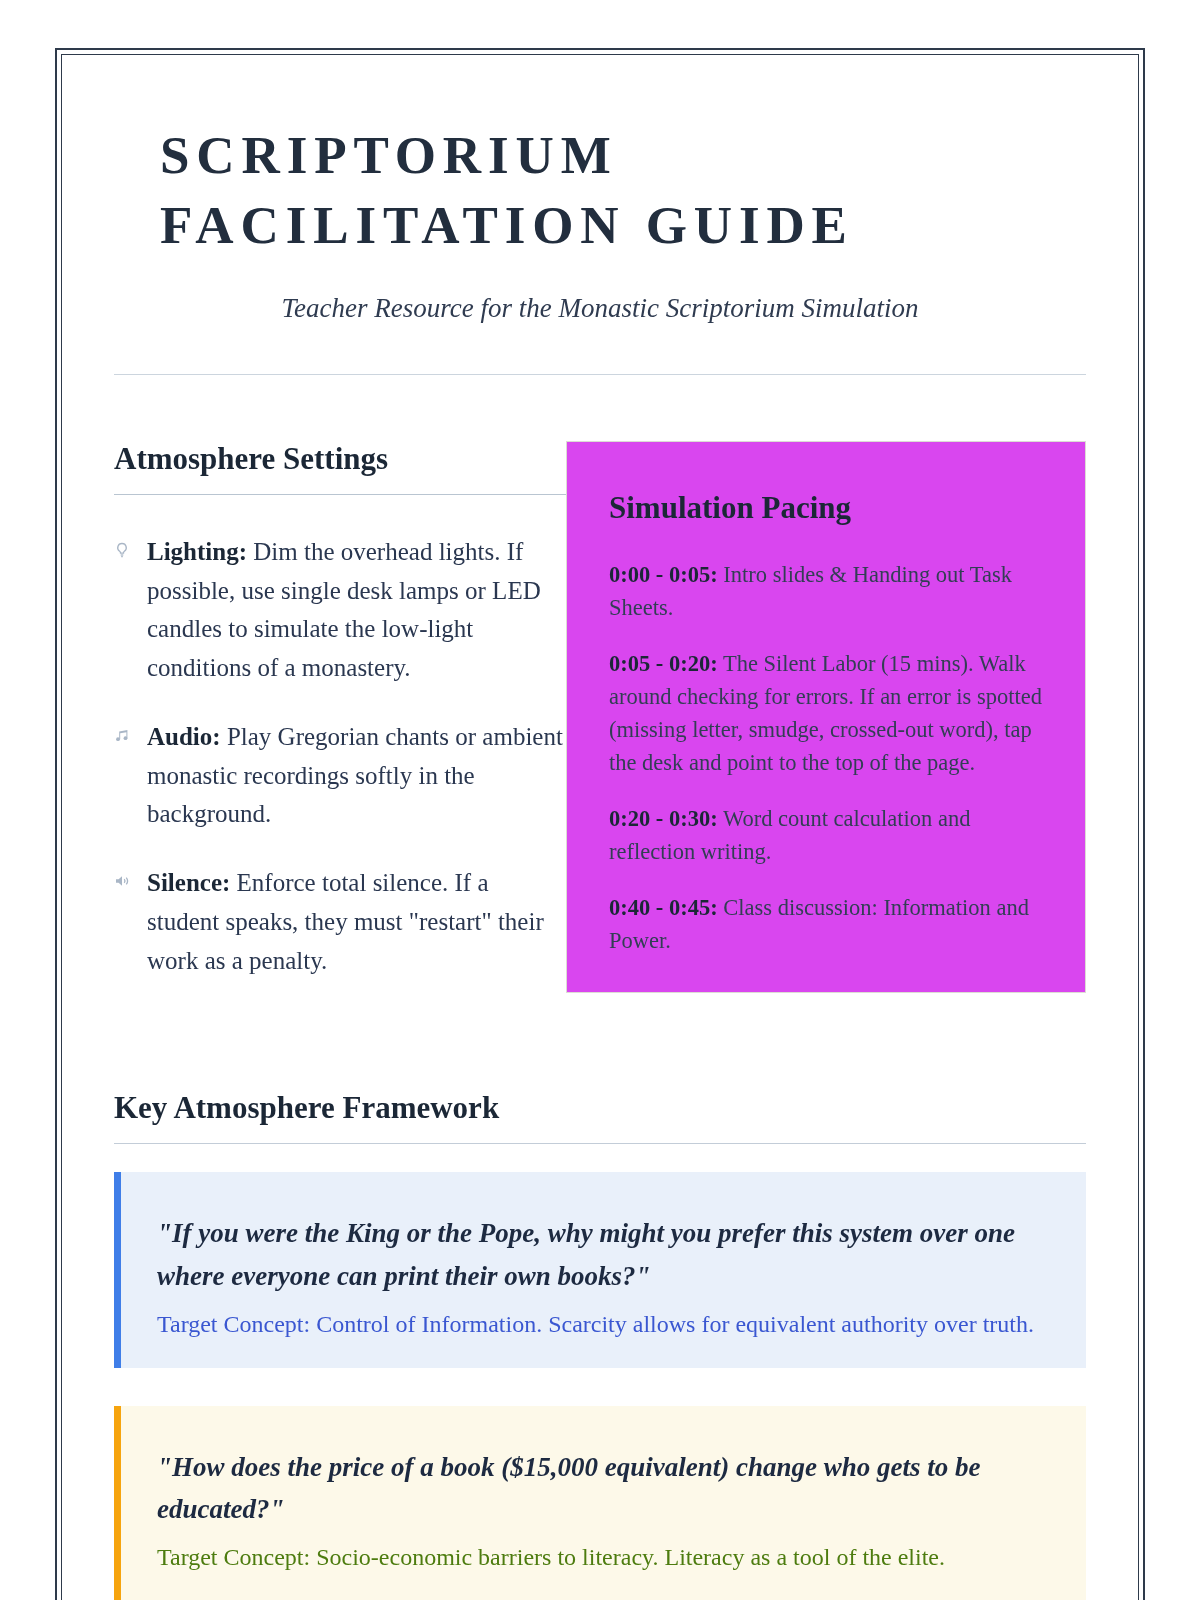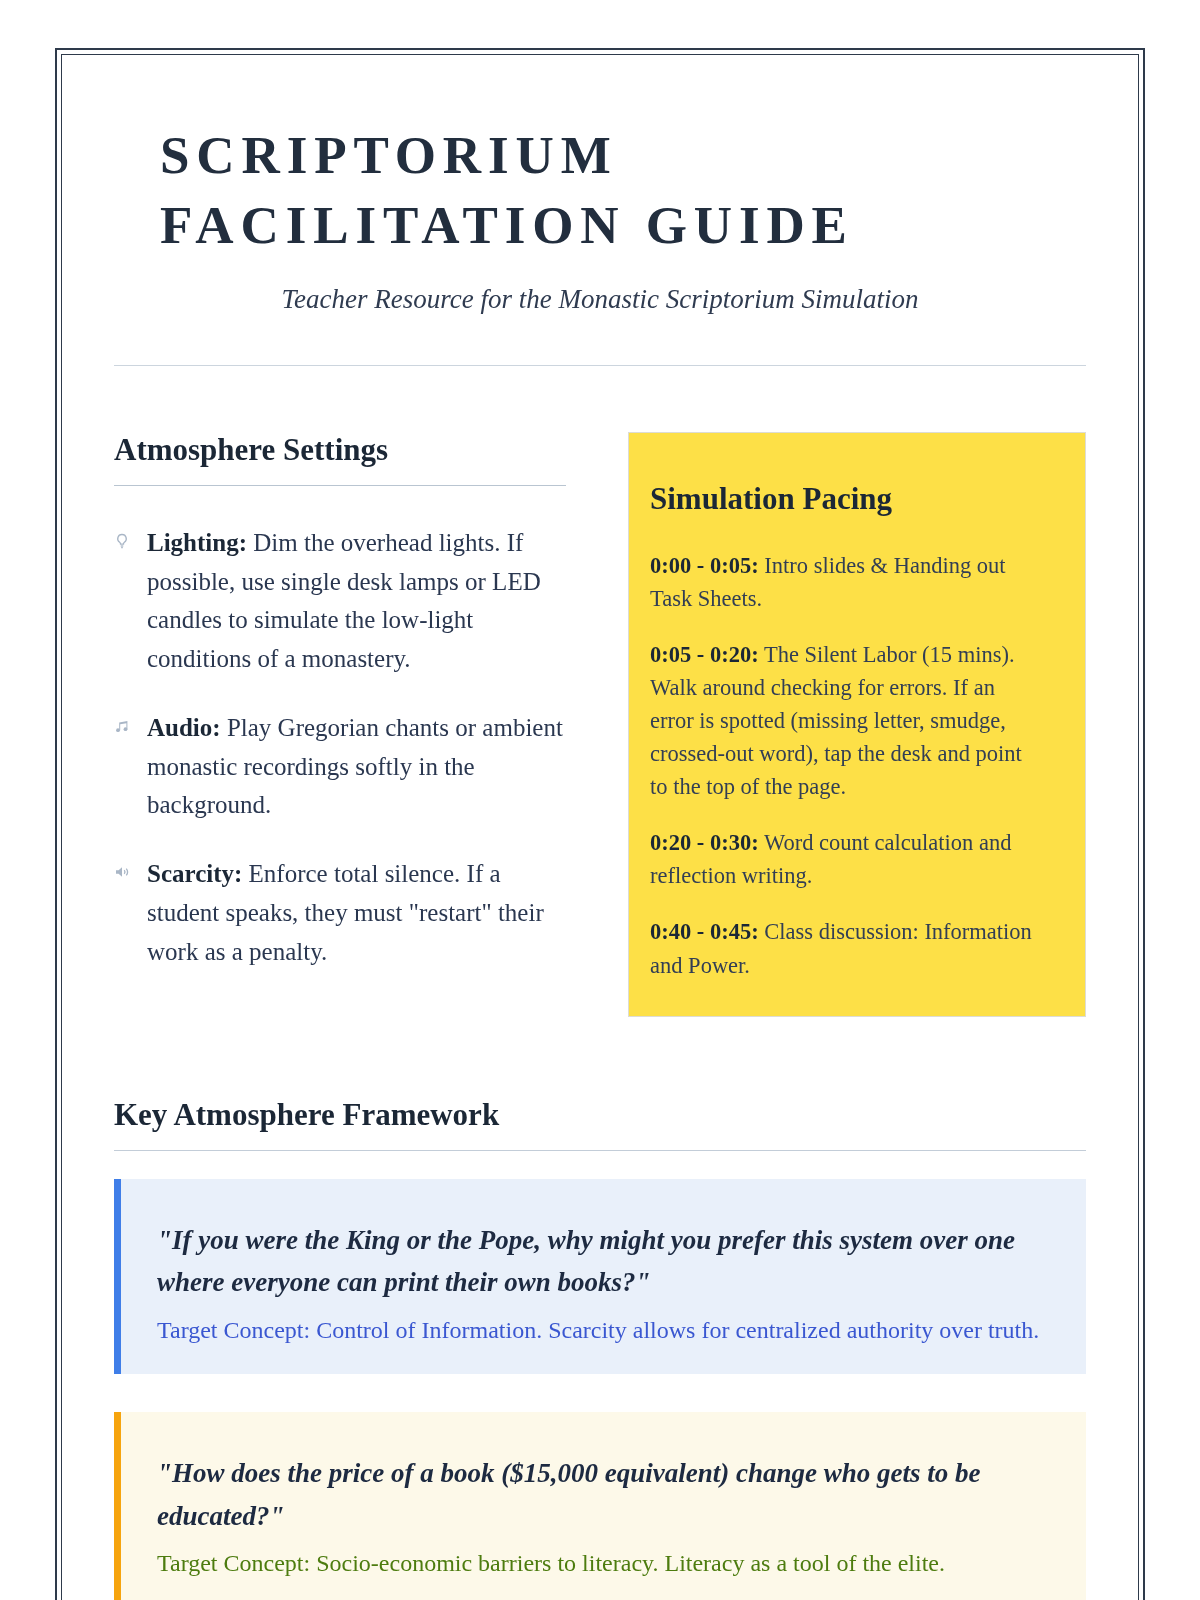--- a/index.html
+++ b/index.html
@@ -28,21 +28,21 @@
     margin: 8px auto 0 auto;
     max-width: 880px;
     text-align: left;
     font-size: 53px;
     font-weight: 700;
     letter-spacing: 0.13em;
     line-height: 1.32;
     color: #222e3e;
   }
   .doc-subtitle {
-    margin-top: 23px;
+    margin-top: 32px;
     text-align: center;
     font-style: italic;
     font-size: 27px;
     color: #2f3b50;
   }
   .top-rule {
     border: none;
     border-top: 1px solid #ccd5de;
     margin: 50px 0 0 0;
   }
@@ -69,24 +69,23 @@
     flex: none;
     width: 33px;
     padding-top: 9px;
     color: #a9b6c6;
   }
   .atmosphere-list .li-icon svg { display: block; }
   .atmosphere-list strong { color: #1b2736; }
   
   aside.pacing-box {
     flex: 1;
-    margin-left: 62px;
-    background: #fde047;
+    background: #d946ef;
     border: 1px solid #dddcd4;
-    padding: 48px 42px 34px 21px;
+    padding: 48px 42px 34px 42px;
   }
   .pacing-box h3 {
     margin: 0 0 32px 0;
     font-size: 31px;
     font-weight: 700;
     color: #1b2736;
   }
   .pacing-box p {
     margin: 0 0 23px 0;
     font-size: 22.5px;
@@ -155,41 +154,41 @@
             <span><strong>Audio:</strong> <span>Play Gregorian chants or ambient monastic recordings softly in the background.</span></span>
           </li>
           <li>
             <span class="li-icon">
               <svg width="16" height="16" viewBox="0 0 16 16" fill="none" stroke="currentColor" stroke-width="1.3">
                 <path d="M2 6.2 h2.6 L8 3.2 v9.6 L4.6 9.8 H2 z" fill="currentColor" stroke="none"></path>
                 <path d="M10.3 6.2 q1.4 1.8 0 3.6"></path>
                 <path d="M12.3 4.6 q2.6 3.4 0 6.8"></path>
               </svg>
             </span>
-            <span><strong>Scarcity:</strong> <span>Enforce total silence. If a student speaks, they must "restart" their work as a penalty.</span></span>
+            <span><strong>Silence:</strong> <span>Enforce total silence. If a student speaks, they must "restart" their work as a penalty.</span></span>
           </li>
         </ul>
       </div>
 
       <aside class="pacing-box">
         <h3>Simulation Pacing</h3>
         <p><strong>0:00 - 0:05:</strong> <span>Intro slides &amp; Handing out Task Sheets.</span></p>
         <p><strong>0:05 - 0:20:</strong> <span>The Silent Labor (15 mins). Walk around checking for errors. If an error is spotted (missing letter, smudge, crossed-out word), tap the desk and point to the top of the page.</span></p>
         <p><strong>0:20 - 0:30:</strong> <span>Word count calculation and reflection writing.</span></p>
         <p><strong>0:40 - 0:45:</strong> <span>Class discussion: Information and Power.</span></p>
       </aside>
 
     </div>
 
     <div class="questioning">
       <h2 class="section-heading">Key Atmosphere Framework</h2>
 
       <div class="question-card" style="background: rgb(233, 240, 250); border-left-color: rgb(63, 126, 232);">
         <p class="quote">"If you were the King or the Pope, why might you prefer this system over one where everyone can print their own books?"</p>
-        <p class="target" style="color: rgb(58, 87, 209);">Target Concept: Control of Information. Scarcity allows for centralized authority over truth.</p>
+        <p class="target" style="color: rgb(58, 87, 209);">Target Concept: Control of Information. Scarcity allows for equivalent authority over truth.</p>
       </div>
 
       <div class="question-card" style="background: rgb(253, 249, 233); border-left-color: rgb(246, 164, 14);">
         <p class="quote">"How does the price of a book ($15,000 equivalent) change who gets to be educated?"</p>
         <p class="target" style="color: #4d7c0f;">Target Concept: Socio-economic barriers to literacy. Literacy as a tool of the elite.</p>
       </div>
     </div>
 
   </div>
 </div>

